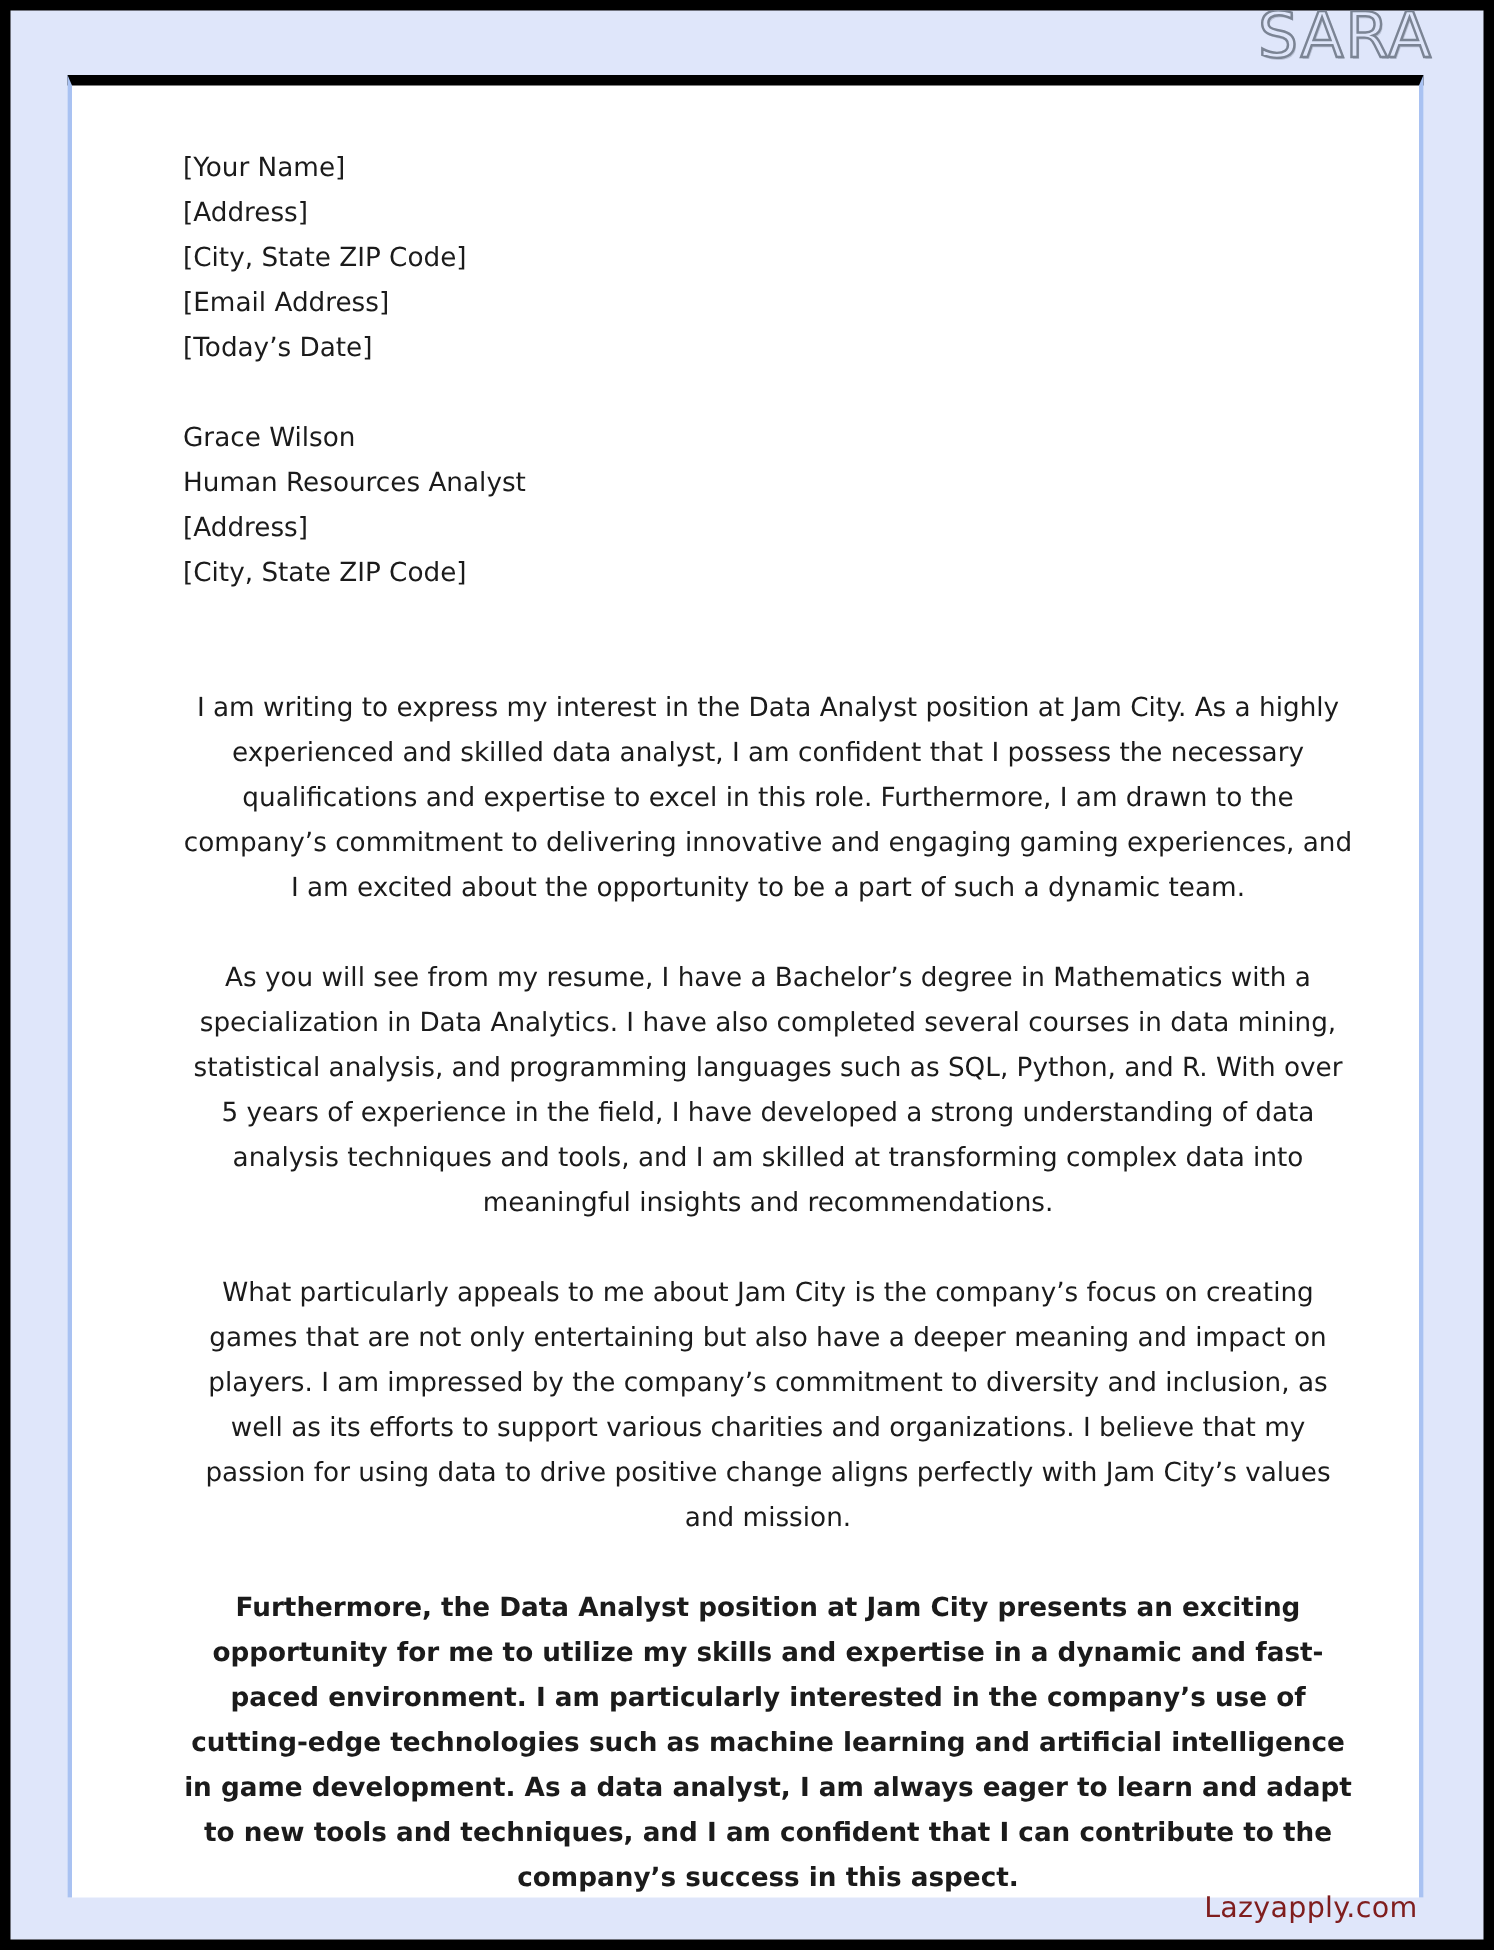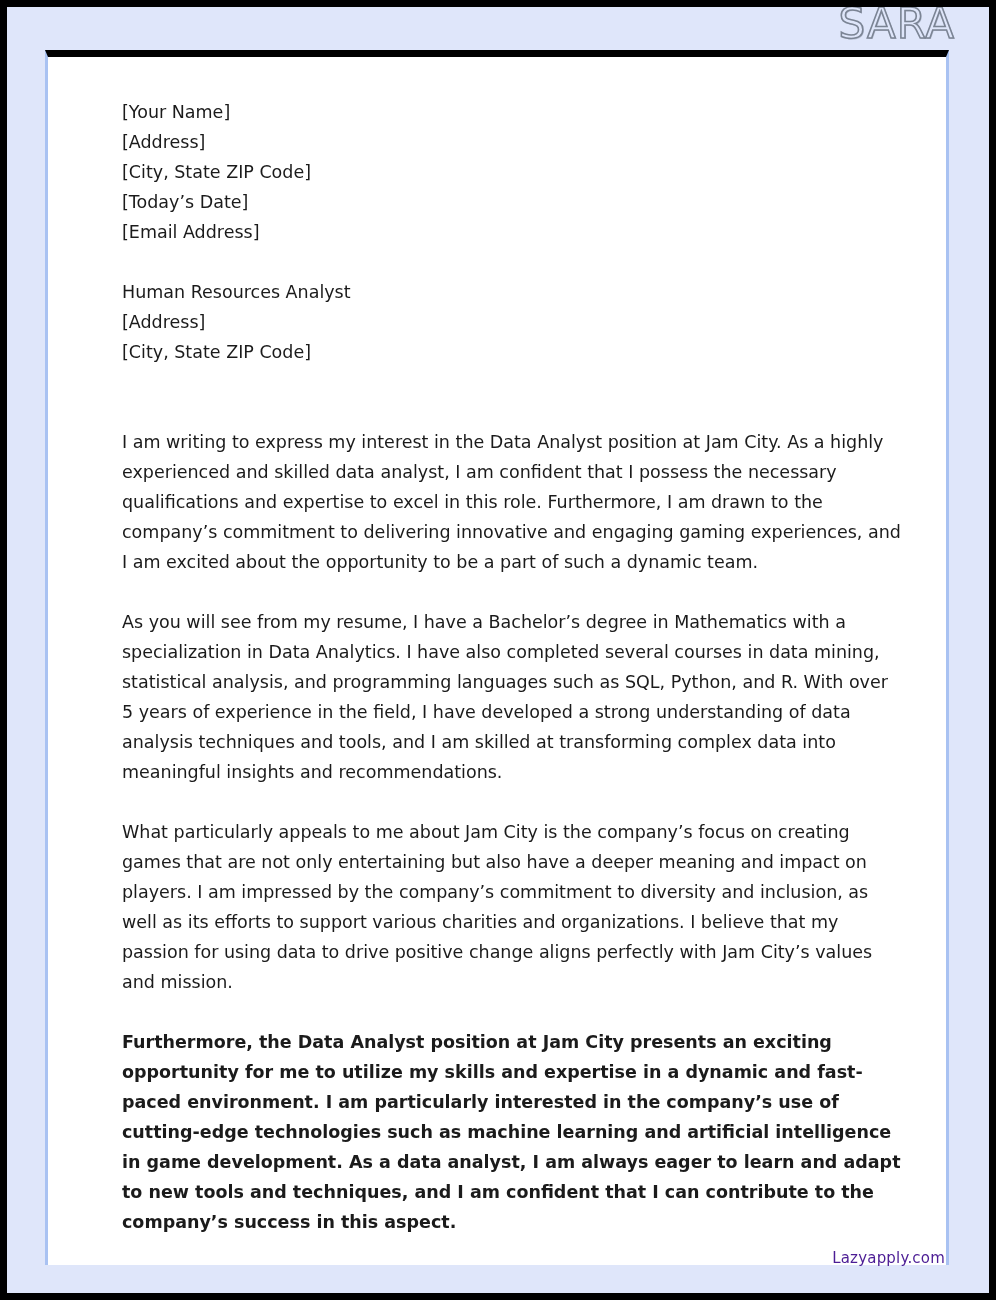--- a/index.html
+++ b/index.html
@@ -93,34 +93,34 @@
   }
   .addr-line { white-space: nowrap; }
 
   .block-gap { height: 30px; }
 
   .para {
     font-family: "DejaVu Sans", sans-serif;
     font-size: 17.5px;
     line-height: 30px;
     color: #1b1b1b;
-    text-align: left;
+    text-align: center;
     margin-bottom: 30px;
     max-width: 800px;
   }
   .para:last-child { margin-bottom: 0; font-weight: bold; }
 
   
   #watermark {
     position: absolute;
     right: 44px;
-    bottom: 26px;
+    bottom: 10px;
     font-family: "DejaVu Sans", sans-serif;
-    font-size: 15px;
-    color: #4c1d95;
+    font-size: 19px;
+    color: #7f1d1d;
     letter-spacing: 0.2px;
     white-space: nowrap;
     z-index: 5;
   }
 </style>
 </head>
 <body>
 
 <div id="page">
 
@@ -130,27 +130,28 @@
       <div id="sara-logo">SARA</div>
     </div>
 
     <div id="document">
       <div id="doc-inner">
 
         <div class="letter-block">
           <div class="addr-line">[Your Name]</div>
           <div class="addr-line">[Address]</div>
           <div class="addr-line">[City, State ZIP Code]</div>
+          <div class="addr-line">[Email Address]</div>
           <div class="addr-line">[Today’s Date]</div>
-          <div class="addr-line">[Email Address]</div>
         </div>
 
         <div class="block-gap"></div>
 
         <div class="letter-block">
+          <div class="addr-line">Grace Wilson</div>
           <div class="addr-line">Human Resources Analyst</div>
           <div class="addr-line">[Address]</div>
           <div class="addr-line">[City, State ZIP Code]</div>
         </div>
 
         <div class="block-gap"></div>
 
 
         <div class="block-gap"></div>
 

